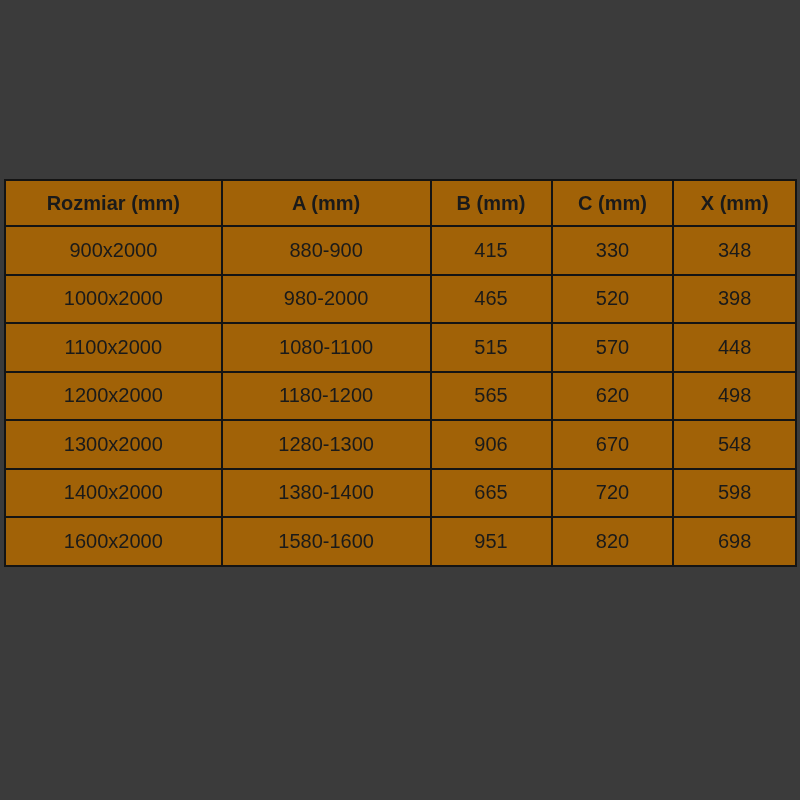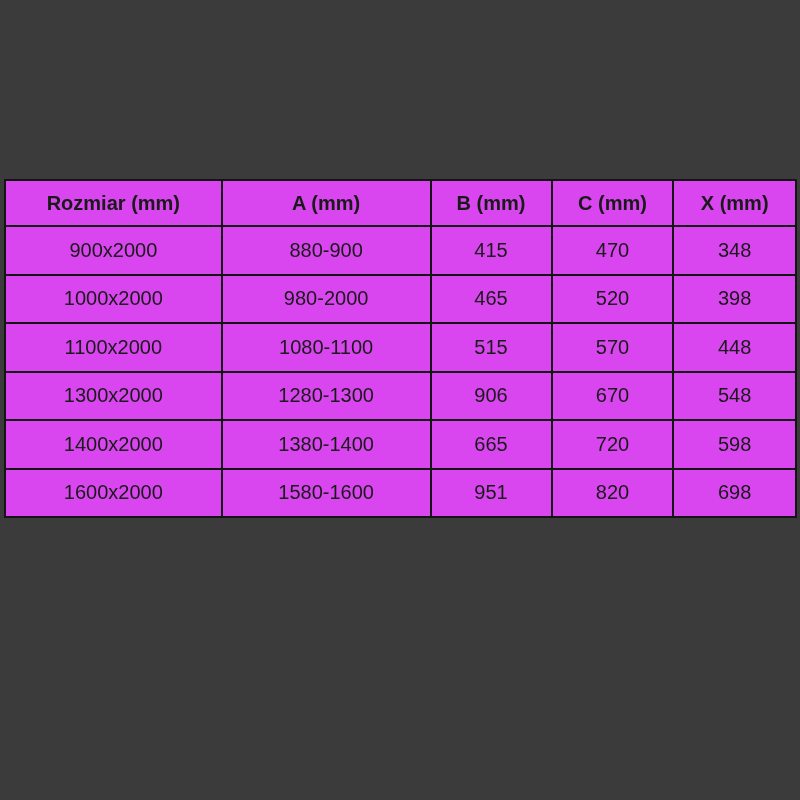--- a/index.html
+++ b/index.html
@@ -15,21 +15,21 @@
   }
   .table-wrap {
     position: absolute;
     left: 4px;
     top: 179px;
     width: 793px;
   }
   table.spec-table {
     width: 100%;
     border-collapse: collapse;
-    background: #d946ef;
+    background: #a16207;
     table-layout: fixed;
   }
   table.spec-table th,
   table.spec-table td {
     border: 2px solid #141414;
     text-align: center;
     vertical-align: middle;
     color: #1a1a1a;
     font-size: 20px;
     padding: 0;
@@ -68,36 +68,43 @@
           <th>B (mm)</th>
           <th>C (mm)</th>
           <th>X (mm)</th>
         </tr>
     </thead>
     <tbody>
         <tr>
           <td>900x2000</td>
           <td>880-900</td>
           <td>415</td>
-          <td>470</td>
+          <td>330</td>
           <td>348</td>
         </tr>
         <tr>
           <td>1000x2000</td>
           <td>980-2000</td>
           <td>465</td>
           <td>520</td>
           <td>398</td>
         </tr>
         <tr>
           <td>1100x2000</td>
           <td>1080-1100</td>
           <td>515</td>
           <td>570</td>
           <td>448</td>
+        </tr>
+        <tr>
+          <td>1200x2000</td>
+          <td>1180-1200</td>
+          <td>565</td>
+          <td>620</td>
+          <td>498</td>
         </tr>
         <tr>
           <td>1300x2000</td>
           <td>1280-1300</td>
           <td>906</td>
           <td>670</td>
           <td>548</td>
         </tr>
         <tr>
           <td>1400x2000</td>

